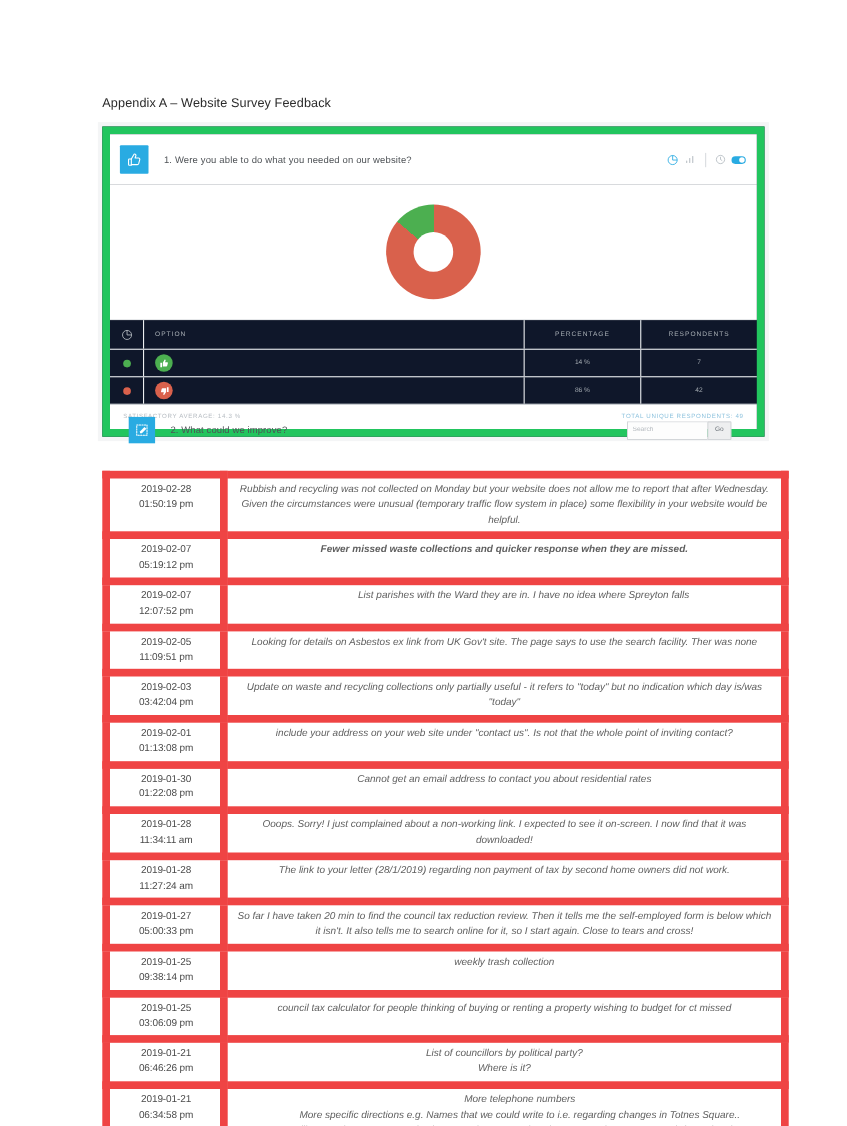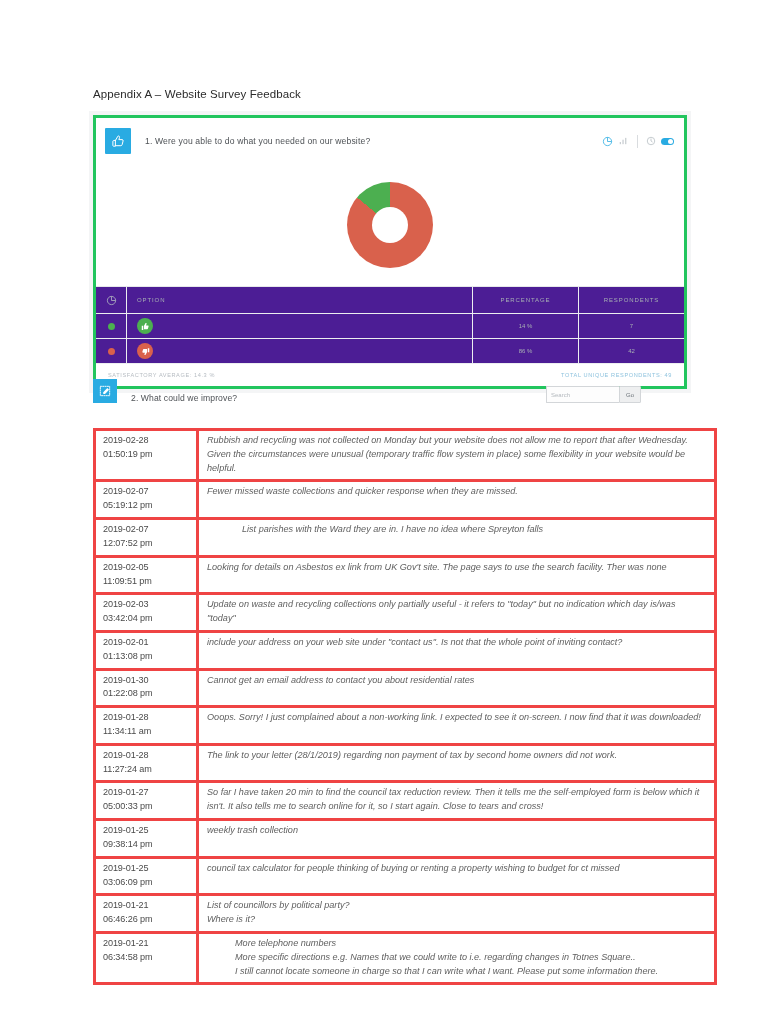--- a/index.html
+++ b/index.html
@@ -33,22 +33,22 @@
     letter-spacing: 0.1px;
     white-space: nowrap;
   }
 
   
   .survey-card {
     position: absolute;
     left: 93px;
     top: 115px;
     width: 588px;
-    background: #4c1d95;
-    border: 3px solid #22c55e;
+    background: #0f172a;
+    border: 7px solid #22c55e;
     box-shadow: 0 0 0 4px #f4f5f6;
   }
   .q-header {
     display: flex;
     align-items: center;
     height: 46px;
     padding: 0 10px 0 9px;
     background: #ffffff;
   }
   .q-icon {
@@ -201,21 +201,22 @@
   }
   .rt-footer .right { color: #8fc3de; }
 
   
   .q2-block {
     position: absolute;
     left: 93px;
     top: 379px;
     width: 548px;
     display: flex;
-    align-items: flex-end;
+    align-items: center;
+    padding-left: 24px;
   }
   .q2-icon {
     width: 24px; height: 24px;
     background: #29abe2;
     display: flex; align-items: center; justify-content: center;
     flex: 0 0 auto;
   }
   .q2-text {
     margin-left: 14px;
     font-size: 8.6px;
@@ -258,27 +259,28 @@
   
   .comments {
     position: absolute;
     left: 93px;
     top: 428px;
     width: 624px;
     border-collapse: collapse;
     table-layout: fixed;
   }
   .comments td {
-    border: 3px solid #ef4444;
+    border: 7px solid #ef4444;
     vertical-align: top;
     padding: 3px 5px 4px 5px;
     font-size: 9.1px;
     line-height: 1.52;
     color: #5f5f5f;
     font-style: italic;
+    text-align: center;
   }
   .comments td.c-date {
     width: 88px;
     font-style: normal;
     color: #4a4a4a;
     white-space: pre-line;
     padding-left: 7px;
     letter-spacing: -0.1px;
   }
   .comments td.c-text {
@@ -400,21 +402,21 @@
   <table class="comments">
     <tbody id="comments-body">
         <tr>
           <td class="c-date">2019-02-28
 01:50:19 pm</td>
           <td class="c-text" style="white-space: pre-line;">Rubbish and recycling was not collected on Monday but your website does not allow me to report that after Wednesday.  Given the circumstances were unusual (temporary traffic flow system in place) some flexibility in your website would be helpful.</td>
         </tr>
         <tr>
           <td class="c-date">2019-02-07
 05:19:12 pm</td>
-          <td class="c-text" style="white-space: pre-line;">Fewer missed waste collections and quicker response when they are missed.</td>
+          <td class="c-text" style="white-space: pre-line; font-weight: bold;">Fewer missed waste collections and quicker response when they are missed.</td>
         </tr>
         <tr>
           <td class="c-date">2019-02-07
 12:07:52 pm</td>
           <td class="c-text" style="white-space: pre-line; padding-left: 43px;">List parishes with the Ward they are in. I have no idea where Spreyton falls</td>
         </tr>
         <tr>
           <td class="c-date">2019-02-05
 11:09:51 pm</td>
           <td class="c-text" style="white-space: pre-line;">Looking for details on Asbestos ex link from UK Gov't site. The page says to use the search facility. Ther was none</td>

